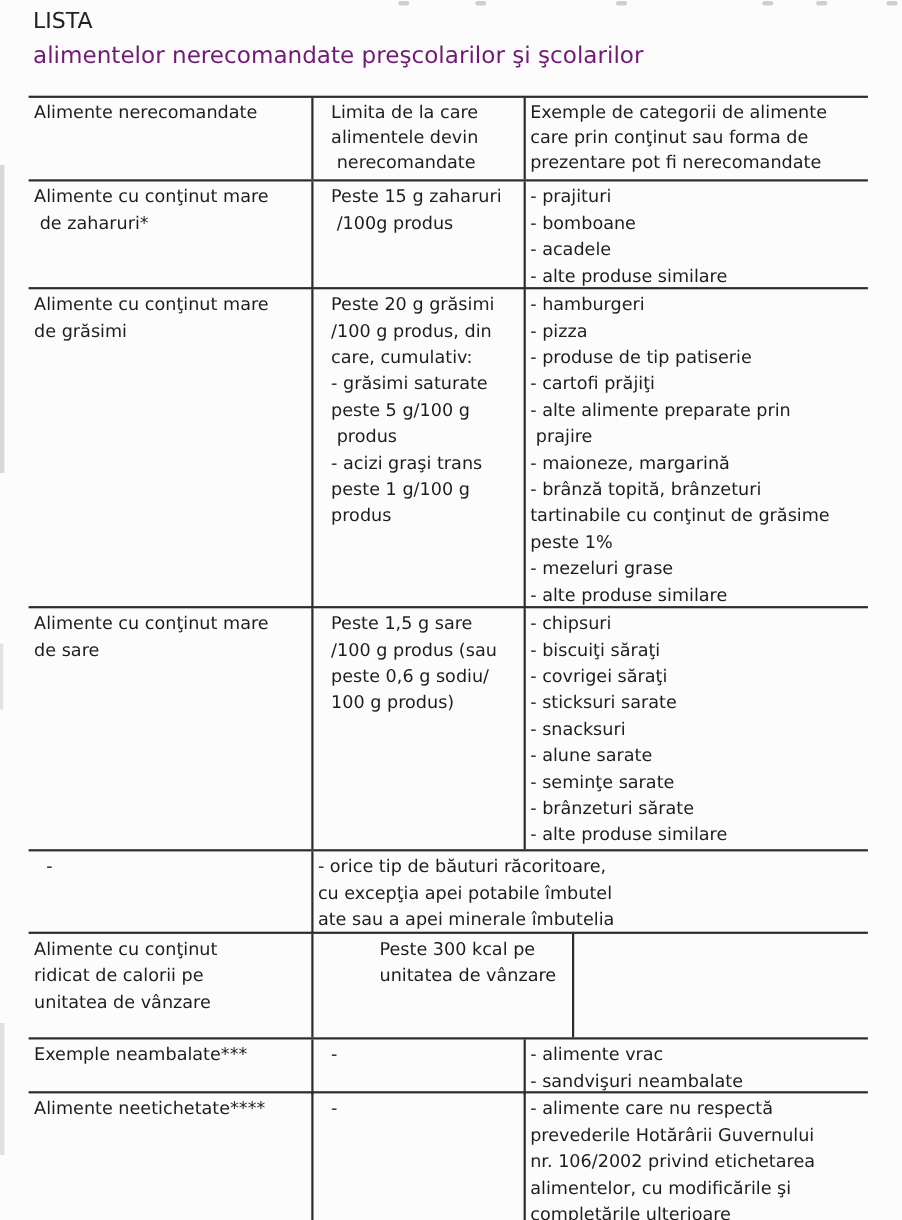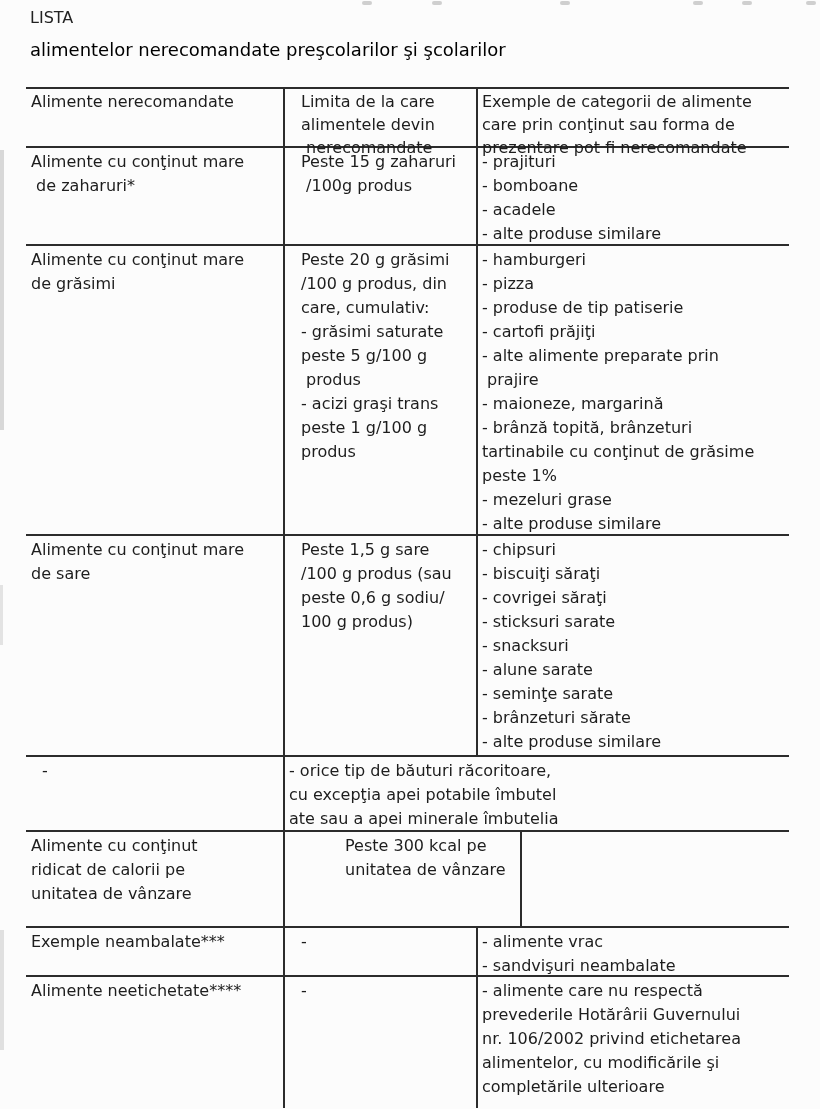--- a/index.html
+++ b/index.html
@@ -6,25 +6,25 @@
   html, body { width: 820px; height: 1109px; overflow: hidden; }
   body {
     position: relative;
     background: #fcfcfc;
     font-family: "DejaVu Sans", sans-serif;
     color: #1d1d1d;
     -webkit-font-smoothing: antialiased;
   }
   .doc-title {
     position: absolute; left: 30px; top: 8px;
-    font-size: 16px; line-height: 20px; color: #222;
+    font-size: 20px; line-height: 20px; color: #222;
   }
   .doc-subtitle {
     position: absolute; left: 30px; top: 40px;
-    font-size: 18px; line-height: 20px; color: #000000;
+    font-size: 21px; line-height: 20px; color: #701a75;
     white-space: pre;
   }
   .food-table {
     position: absolute; left: 26px; top: 87px; width: 763px;
     border-top: 2px solid #2c2c2c;
   }
   .trow {
     display: grid;
     grid-template-columns: 259px 193px 311px;
     border-bottom: 2px solid #2c2c2c;
@@ -33,21 +33,21 @@
   .cell {
     font-size: 16px; line-height: 24px;
     white-space: pre;
     padding: 2px 0 0 5px;
     overflow: visible;
   }
   .c1 { border-right: 2px solid #2c2c2c; }
   .c2 { border-right: 2px solid #2c2c2c; padding-left: 16px; }
   .c3 { padding-left: 4px; }
   .hrow .cell { line-height: 23px; padding-top: 1px; }
-  .hrow  { height: 59px; }
+  .hrow  { height: 76px; }
   .row-0 { height: 98px; }
   .row-1 { height: 290px; }
   .row-2 { height: 221px; }
   .row-3 { height: 75px; }
   .row-4 { height: 96px; gap: 44px; }
   .row-5 { height: 49px; }
   .row-6 { height: 131px; }
   
   .artifact { position: absolute; background: #d8d8d8; pointer-events: none; }
   .art-strip1 { left: 0; top: 150px; width: 4px; height: 280px; }

